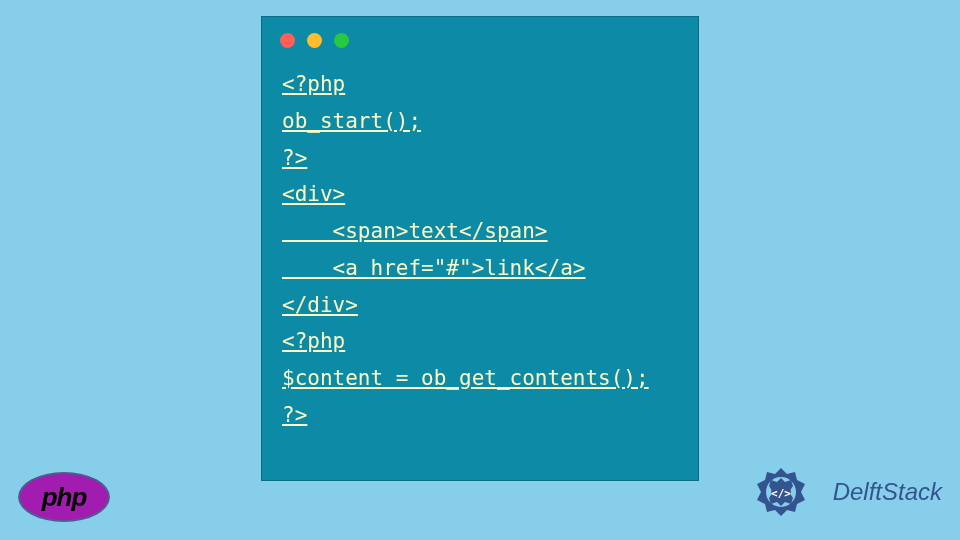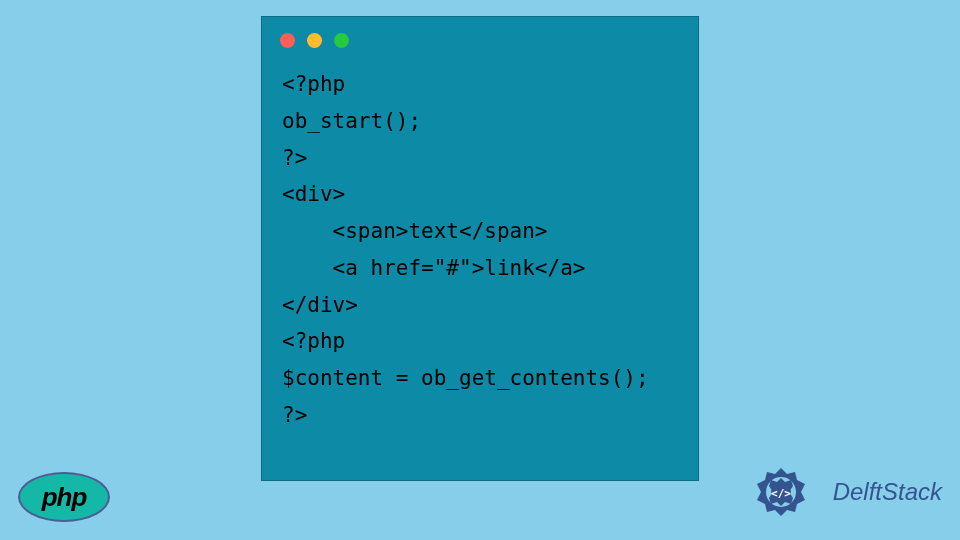--- a/index.html
+++ b/index.html
@@ -27,33 +27,34 @@
   .dot {
     width: 15px;
     height: 15px;
     border-radius: 50%;
   }
   .dot-red { background: #ff5f56; }
   .dot-yellow { background: #ffbd2e; }
   .dot-green { background: #27c93f; }
   .code-content {
     padding: 10px 20px 20px 20px;
-    color: #000000;
+    color: #fef9c3;
     font-family: "Menlo", "Consolas", monospace;
     font-size: 21px;
     line-height: 1.75;
     white-space: pre;
+    text-decoration: underline;
   }
   .php-logo {
     position: absolute;
     left: 18px;
     bottom: 18px;
     width: 92px;
     height: 50px;
-    background: #14b8a6;
+    background: #a21caf;
     border-radius: 50%;
     display: flex;
     align-items: center;
     justify-content: center;
     border: 2px solid #4f5b93;
   }
   .php-logo span {
     color: #000000;
     font-weight: bold;
     font-size: 26px;

